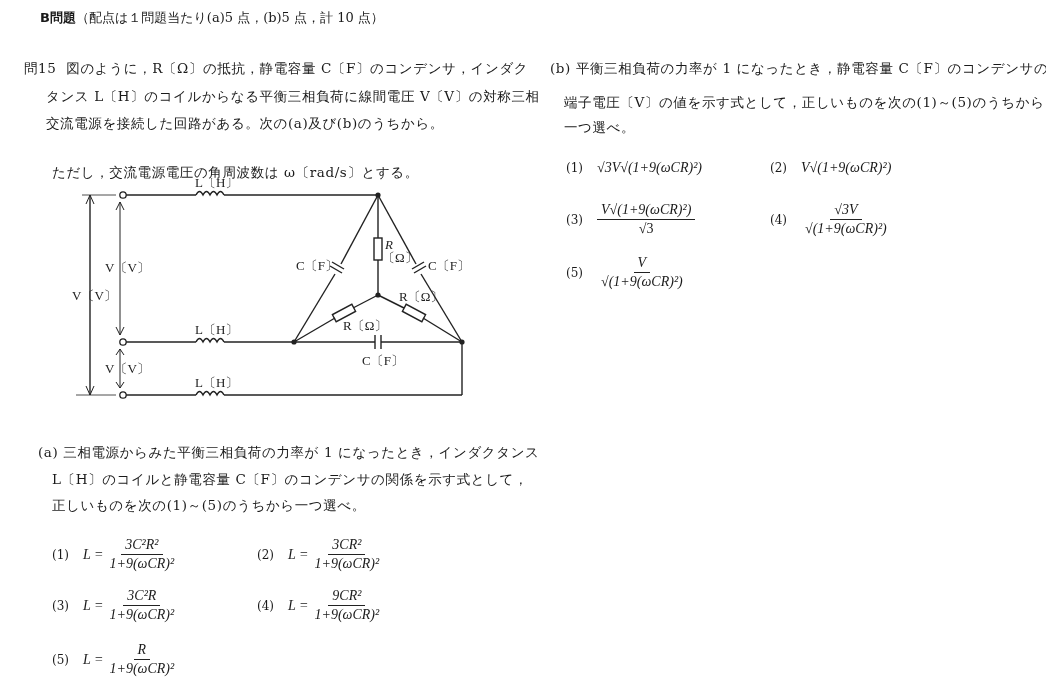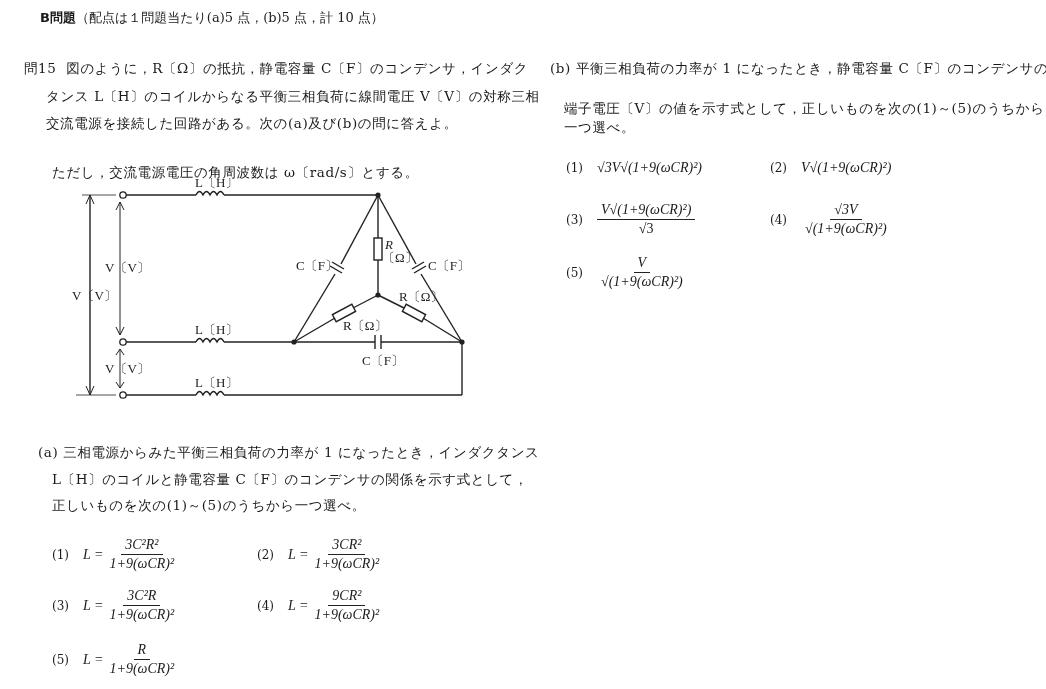--- a/index.html
+++ b/index.html
@@ -22,21 +22,21 @@
 <body>
 
 <div class="abs hdr">
   <b>B問題</b><span>（配点は１問題当たり(a)5 点，(b)5 点，計 10 点）</span>
 </div>
 
 <div class="abs line" style="left:24px; top:60px;text-align:right;">
   <span>問15</span>&nbsp;&nbsp;<span>図のように，R〔Ω〕の抵抗，静電容量 C〔F〕のコンデンサ，インダク</span>
 </div>
 <div class="abs line" style="left:46px; top:88px;">タンス L〔H〕のコイルからなる平衡三相負荷に線間電圧 V〔V〕の対称三相</div>
-<div class="abs line" style="left:46px; top:115px;">交流電源を接続した回路がある。次の(a)及び(b)の問に答えよ。</div>
+<div class="abs line" style="left:46px; top:115px;">交流電源を接続した回路がある。次の(a)及び(b)のうちから。</div>
 <div class="abs line" style="left:52px; top:142px;margin-top:22px;">ただし，交流電源電圧の角周波数は ω〔rad/s〕とする。</div>
 
 <svg class="abs" style="left:60px; top:178px;" width="420" height="232" viewBox="0 0 420 232">
   <g stroke="#222" stroke-width="1.4" fill="none">
 
     <line x1="63" y1="17" x2="136" y2="17"></line>
     <path d="M136 17 q3.5 -7 7 0 q3.5 -7 7 0 q3.5 -7 7 0 q3.5 -7 7 0"></path>
     <line x1="164" y1="17" x2="318" y2="17"></line>
 
     <line x1="63" y1="164" x2="136" y2="164"></line>
@@ -155,21 +155,21 @@
   <span class="eq mi">L =</span>
   <span class="frac">
       <span class="n mi">R</span>
       <span class="d mi">1+9(ωCR)²</span>
     </span>
 </div>
 
 <div class="abs line" style="left:550px; top:60px;">
   <span>(b)</span>&nbsp;<span>平衡三相負荷の力率が 1 になったとき，静電容量 C〔F〕のコンデンサの</span>
 </div>
-<div class="abs line" style="left:564px; top:100px;text-align:right;">端子電圧〔V〕の値を示す式として，正しいものを次の(1)～(5)のうちから</div>
+<div class="abs line" style="left:564px; top:94px;text-align:right;">端子電圧〔V〕の値を示す式として，正しいものを次の(1)～(5)のうちから</div>
 <div class="abs line" style="left:564px; top:119px;">一つ選べ。</div>
 
 <div class="abs opt" style="left:566px; top:160px;">
   <span class="lbl">(1)</span>
   <span class="mi">√3V√(1+9(ωCR)²)</span>
 </div>
 <div class="abs opt" style="left:770px; top:160px;">
   <span class="lbl">(2)</span>
   <span class="mi">V√(1+9(ωCR)²)</span>
 </div>

